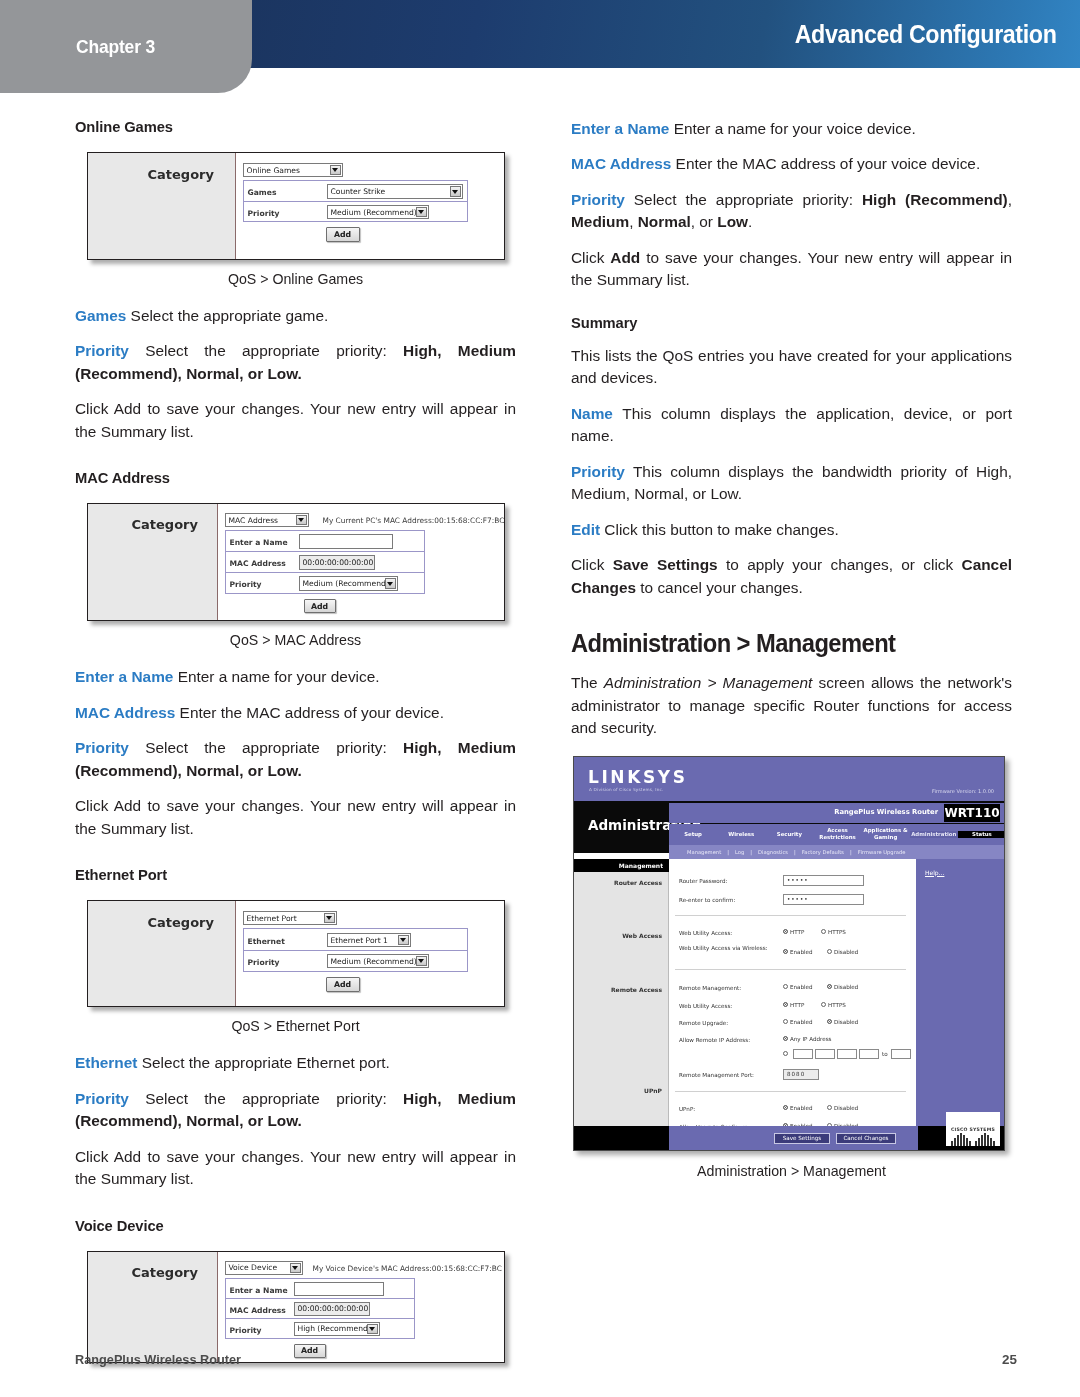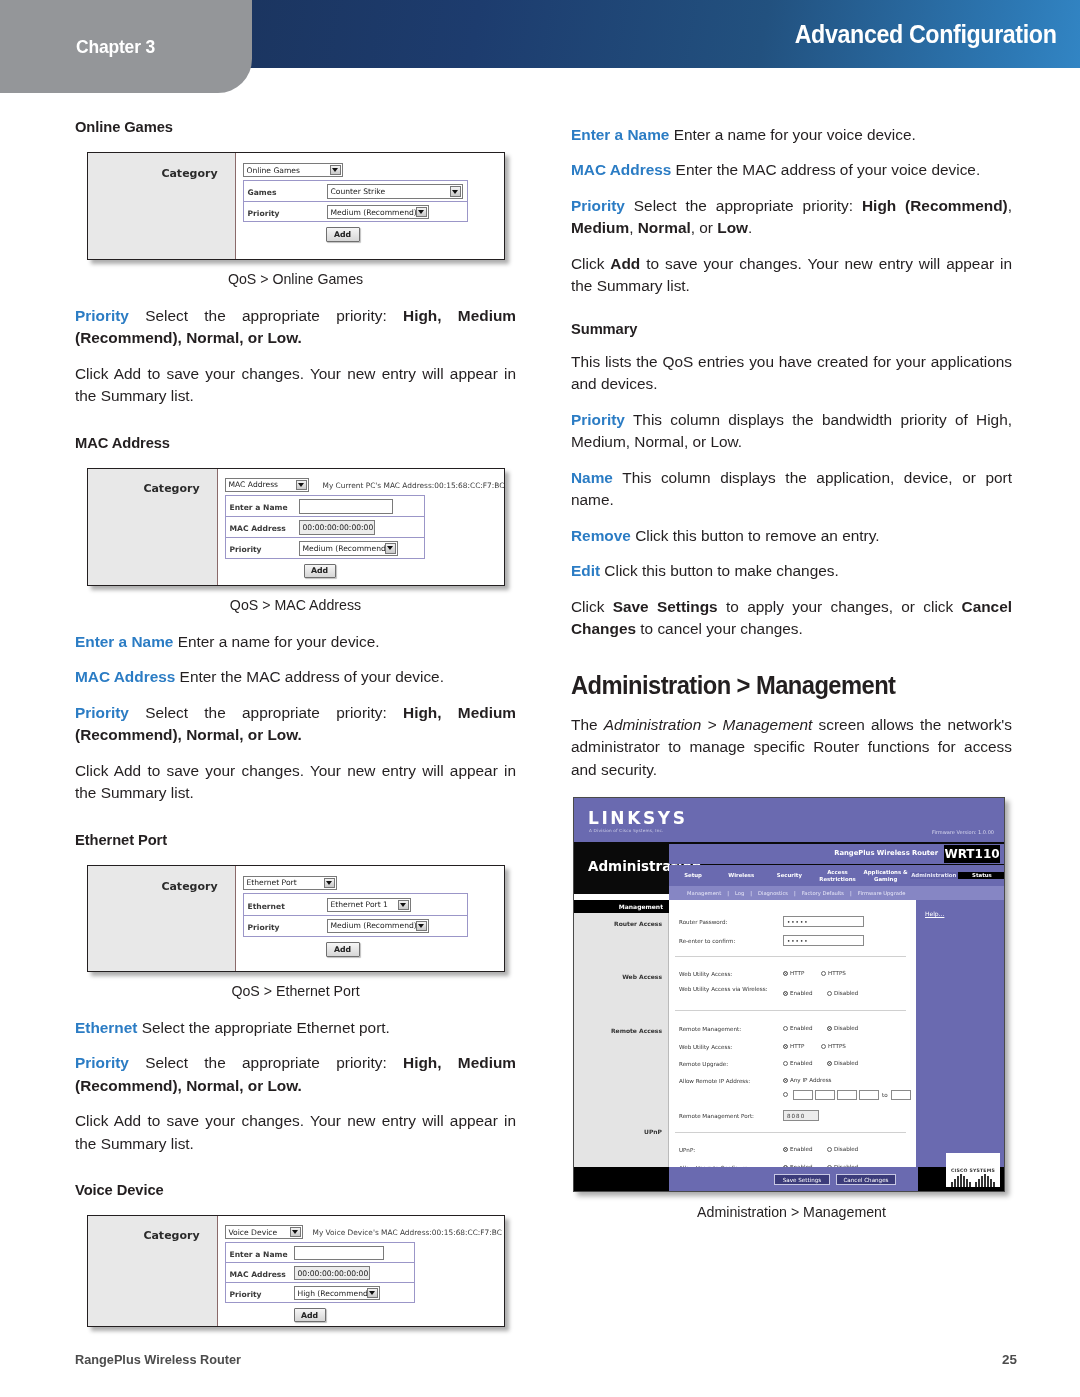--- a/index.html
+++ b/index.html
@@ -31,21 +31,21 @@
   .hdr-tab-label {
     position: absolute; left: 76px; top: 36px;
     color: #ffffff; font-size: 19px; font-weight: bold;
     letter-spacing: -0.2px;
     transform: scaleX(0.92); transform-origin: left center;
   }
 
   
   .col { position: absolute; top: 118px; width: 441px; }
   .col-left  { left: 75px; }
-  .col-right { left: 571px; margin-top: 6px; }
+  .col-right { left: 571px; }
 
   
   h3.sub {
     font-size: 15.5px; font-weight: bold; color: #231f20;
     letter-spacing: -0.1px; margin: 0 0 16px 0;
     transform: scaleX(0.95); transform-origin: left center;
   }
   h2.sec {
     font-size: 25px; font-weight: bold; color: #231f20;
     letter-spacing: -0.6px; margin: 30px 0 14px 0;
@@ -71,22 +71,22 @@
     background: #ffffff;
     border: 1px solid #231f20;
     box-shadow: 4px 4px 4px rgba(0,0,0,0.32);
     font-family: "DejaVu Sans", sans-serif;
   }
   .shot .left-pane {
     position: absolute; left: 0; top: 0; bottom: 0;
     background: #e8e8e8; border-right: 1px solid #8a6a6a;
   }
   .shot .cat-label {
-    position: absolute; font-size: 11px; font-weight: bold;
-    color: #2b2b2b; text-align: center;
+    position: absolute; font-size: 13px; font-weight: bold;
+    color: #2b2b2b; text-align: left;
   }
   .fld {
     position: absolute; border: 1px solid #9b96c8; background: #ffffff;
   }
   .fld-lbl {
     position: absolute; font-size: 7.6px; color: #3a3a3a; font-weight: bold;
   }
   .ctl {
     position: absolute; border: 1px solid #7a7a7a;
     background: #ffffff; font-size: 7.6px; color: #222;
@@ -211,20 +211,21 @@
         <div class="fld-lbl" style="left:4px;top:7px;">Priority</div>
         <div class="ctl" style="left:83px;top:3px;width:102px;height:14px;">
           <span>Medium (Recommend)</span>
           <span class="arrow"></span>
         </div>
       </div>
       <div class="addbtn" style="left:238px;top:74px;width:34px;height:15px;">Add</div>
     </div>
     <div class="cap">QoS &gt; Online Games</div>
 
+    <p class="body"><span class="kw">Games</span><span>  Select the appropriate game.</span></p>
 
     <p class="body"><span class="kw">Priority</span><span> Select the appropriate priority: </span><span class="bd">High, Medium (Recommend), Normal, or Low.</span></p>
 
     <p class="body"><span>Click Add to save your changes. Your new entry will appear in the Summary list.</span></p>
 
     <h3 class="sub" style="margin-top:26px;">MAC Address</h3>
 
     <div class="shot" style="width:418px;height:118px;">
       <div class="left-pane" style="width:130px;"></div>
       <div class="cat-label" style="left:44px;top:13px;width:80px;">Category</div>
@@ -333,23 +334,22 @@
     <p class="body"><span class="kw">MAC Address</span><span> Enter the MAC address of your voice device.</span></p>
 
     <p class="body"><span class="kw">Priority</span><span> Select the appropriate priority: </span><span class="bd">High (Recommend)</span><span>, </span><span class="bd">Medium</span><span>, </span><span class="bd">Normal</span>, or <span class="bd">Low</span>.</p>
 
     <p class="body"><span>Click </span><span class="bd">Add</span><span> to save your changes. Your new entry will appear in the Summary list.</span></p>
 
     <h3 class="sub" style="margin-top:22px;margin-bottom:13px;">Summary</h3>
 
     <p class="body">This lists the QoS entries you have created for your applications and devices.</p>
 
+    <p class="body"><span class="kw">Name</span><span> This column displays the application, device, or port name.</span></p>
     <p class="body"><span class="kw">Priority</span><span> This column displays the bandwidth priority of High, Medium, Normal, or Low.</span></p>
-    <p class="body"><span class="kw">Name</span><span> This column displays the application, device, or port name.</span></p>
-    <p class="body"><span class="kw">Remove</span><span>  Click this button to remove an entry.</span></p>
     <p class="body"><span class="kw">Edit</span><span>  Click this button to make changes.</span></p>
 
     <p class="body"><span>Click </span><span class="bd">Save Settings</span><span> to apply your changes, or click </span><span class="bd">Cancel Changes</span><span> to cancel your changes.</span></p>
 
     <h2 class="sec">Administration &gt; Management</h2>
 
     <p class="body"><span>The </span><span class="it">Administration &gt; Management</span><span> screen allows the network's administrator to manage specific Router functions for access and security.</span></p>
 
     <div class="admin-shot">
       <div class="as-top">

